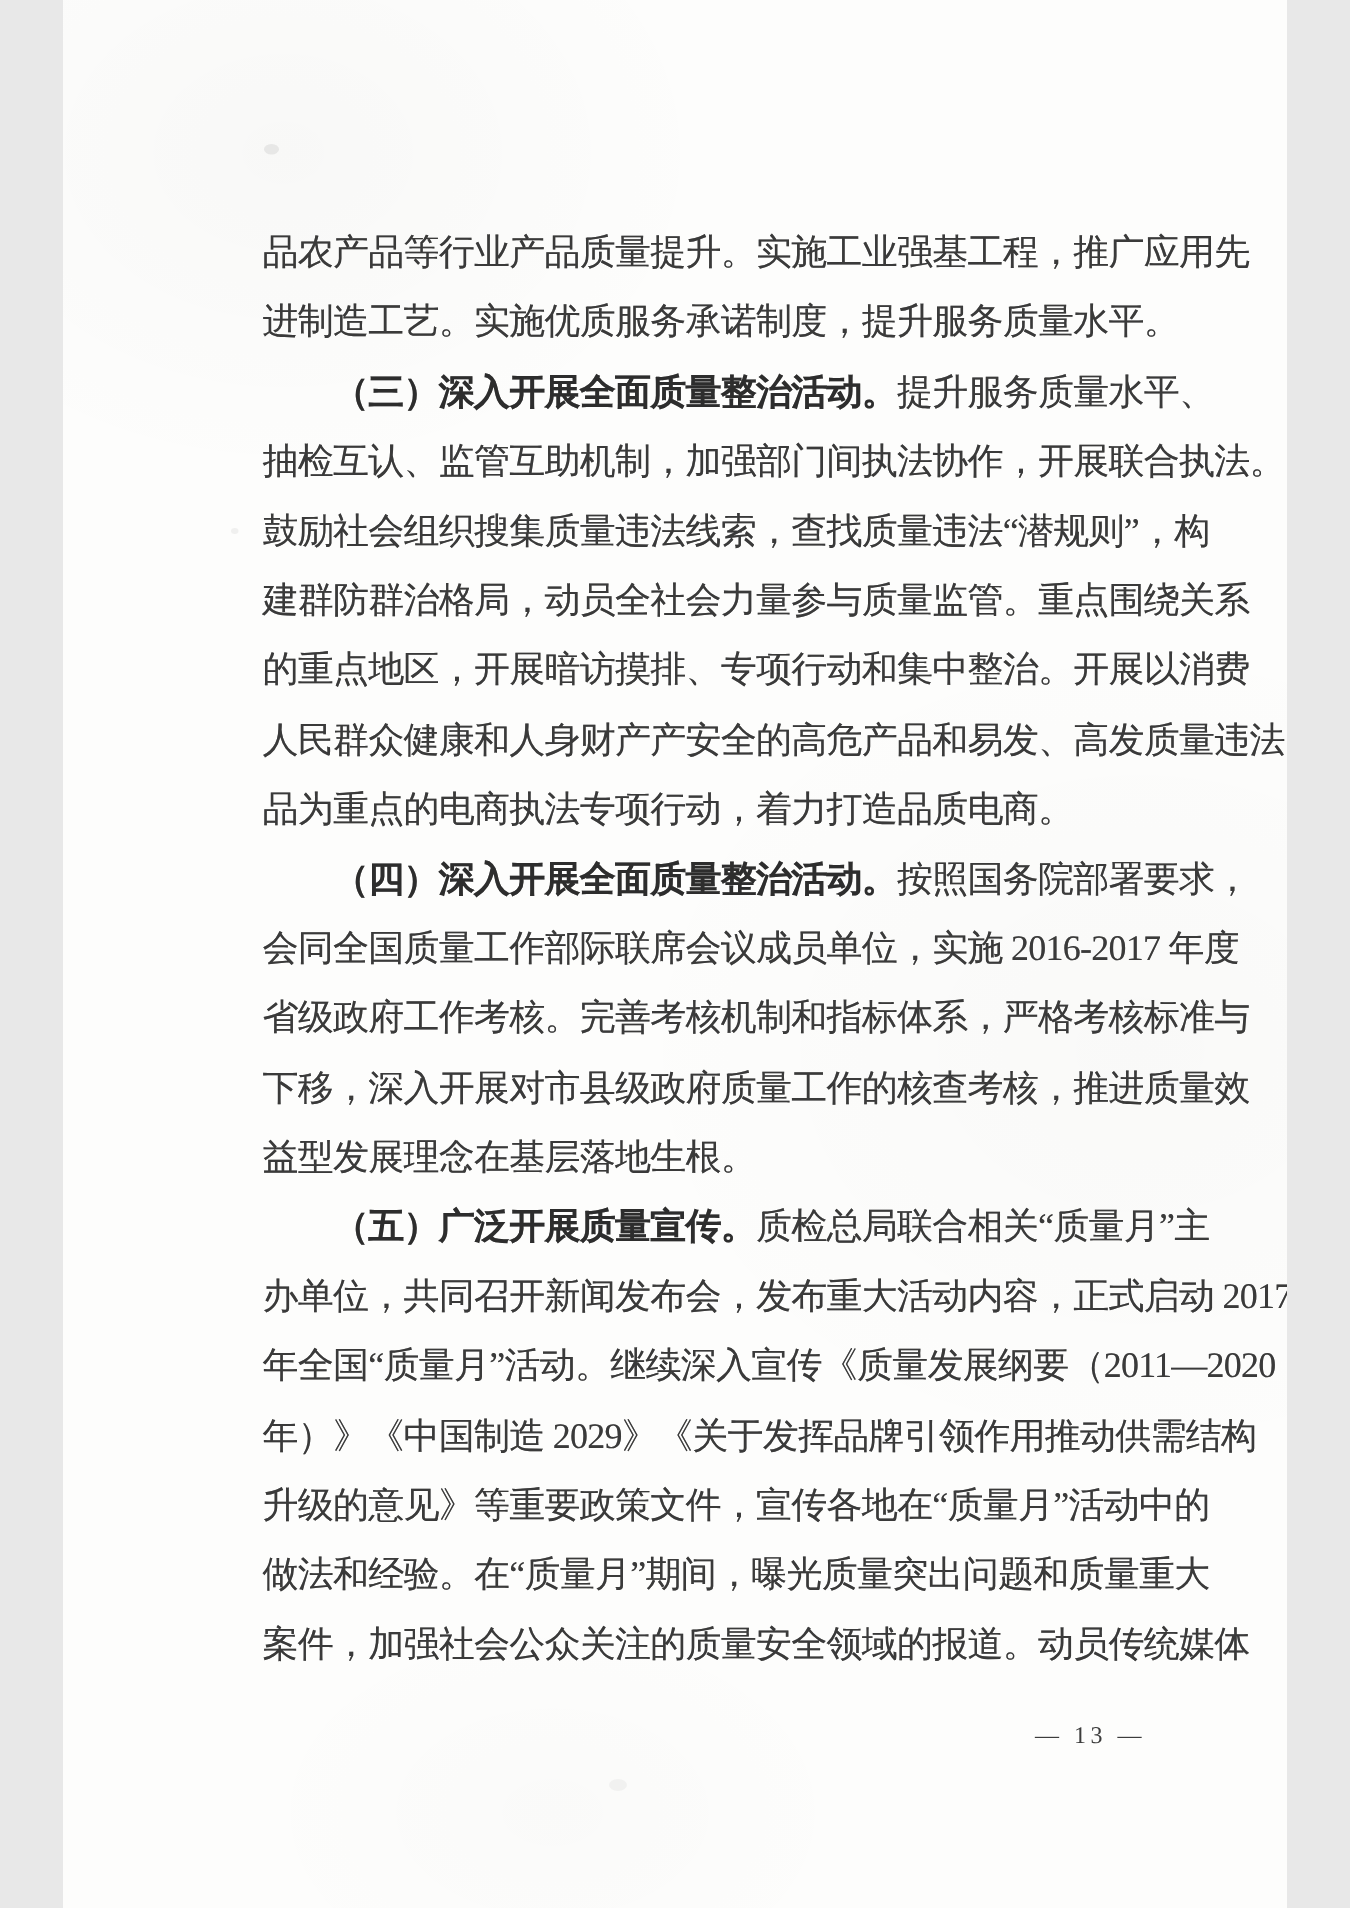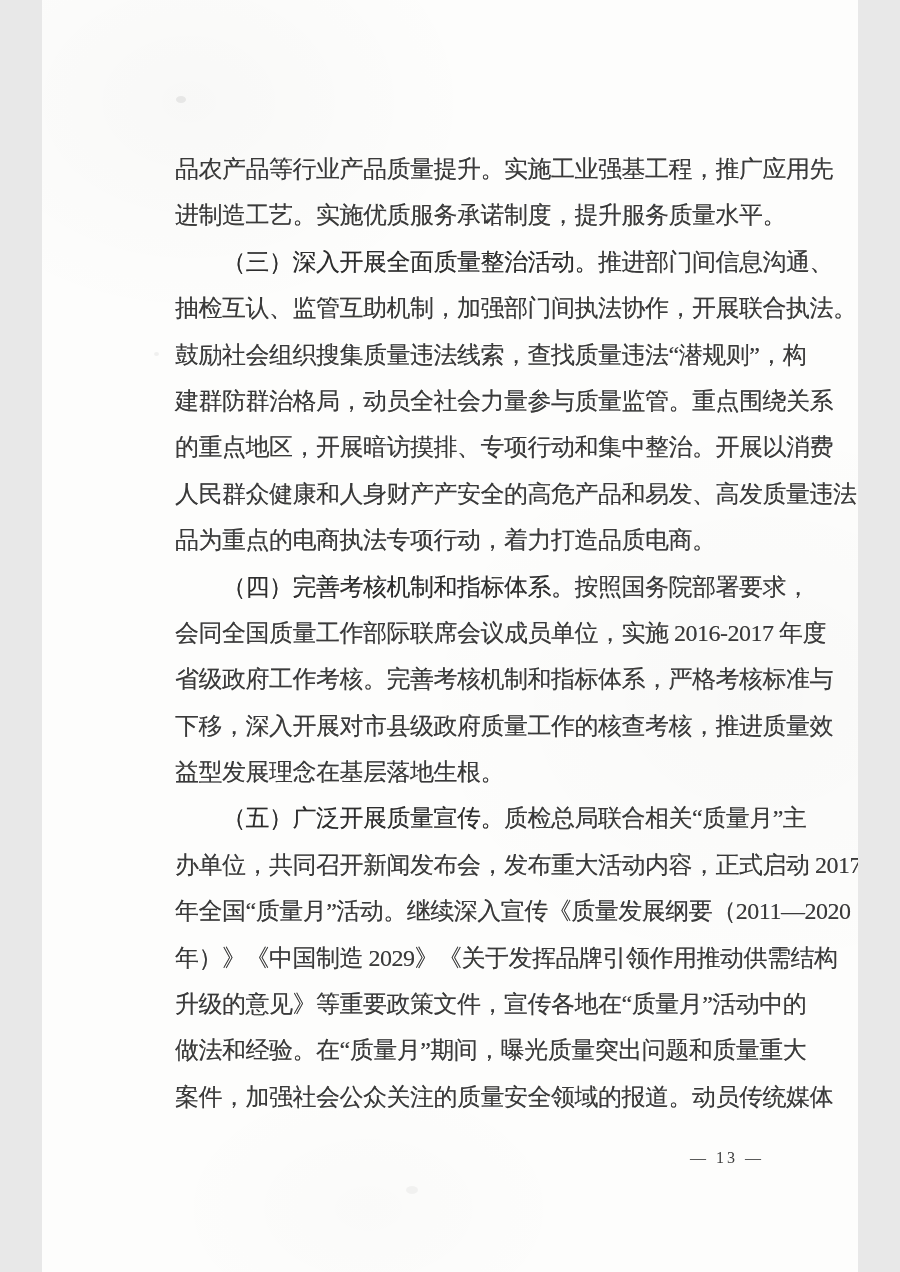--- a/index.html
+++ b/index.html
@@ -28,21 +28,21 @@
     margin: 0;
     height: 46.4px;
     line-height: 46.4px;
     font-size: 24px;
     letter-spacing: -0.5px;
     white-space: nowrap;
     color: #3a3a3a;
     text-shadow: 0 0 0.4px rgba(60,60,60,0.55);
   }
   .line b {
-    font-weight: 400;
+    font-weight: 700;
     color: #2d2d2d;
   }
   .indent { padding-left: 47px; }
   .page-number {
     position: absolute;
     left: 648px;
     top: 1140px;
     height: 36px;
     line-height: 36px;
     font-size: 16px;
@@ -68,28 +68,28 @@
 
   <div class="speck s1"></div>
   <div class="speck s2"></div>
   <div class="speck s3"></div>
   <div class="speck s4"></div>
   <div class="speck s5"></div>
 
   <div class="body-text">
     <p class="line"><span>品农产品等行业产品质量提升。实施工业强基工程，推广应用先</span></p>
     <p class="line"><span>进制造工艺。实施优质服务承诺制度，提升服务质量水平。</span></p>
-    <p class="line indent"><b>（三）深入开展全面质量整治活动。</b><span>推进部门间信息沟通、</span></p>
+    <p class="line indent"><b>（三）深入开展全面质量整治活动。</b><span>提升服务质量水平、</span></p>
     <p class="line"><span>抽检互认、监管互助机制，加强部门间执法协作，开展联合执法。</span></p>
     <p class="line"><span>鼓励社会组织搜集质量违法线索，查找质量违法“潜规则”，构</span></p>
     <p class="line"><span>建群防群治格局，动员全社会力量参与质量监管。重点围绕关系</span></p>
     <p class="line"><span>的重点地区，开展暗访摸排、专项行动和集中整治。开展以消费</span></p>
     <p class="line"><span>人民群众健康和人身财产产安全的高危产品和易发、高发质量违法</span></p>
     <p class="line"><span>品为重点的电商执法专项行动，着力打造品质电商。</span></p>
-    <p class="line indent"><b>（四）完善考核机制和指标体系。</b><span>按照国务院部署要求，</span></p>
+    <p class="line indent"><b>（四）深入开展全面质量整治活动。</b><span>按照国务院部署要求，</span></p>
     <p class="line"><span>会同全国质量工作部际联席会议成员单位，实施 2016-2017 年度</span></p>
     <p class="line"><span>省级政府工作考核。完善考核机制和指标体系，严格考核标准与</span></p>
     <p class="line"><span>下移，深入开展对市县级政府质量工作的核查考核，推进质量效</span></p>
     <p class="line"><span>益型发展理念在基层落地生根。</span></p>
     <p class="line indent"><b>（五）广泛开展质量宣传。</b><span>质检总局联合相关“质量月”主</span></p>
     <p class="line"><span>办单位，共同召开新闻发布会，发布重大活动内容，正式启动 2017</span></p>
     <p class="line"><span>年全国“质量月”活动。继续深入宣传《质量发展纲要（2011—2020</span></p>
     <p class="line"><span>年）》《中国制造 2029》《关于发挥品牌引领作用推动供需结构</span></p>
     <p class="line"><span>升级的意见》等重要政策文件，宣传各地在“质量月”活动中的</span></p>
     <p class="line"><span>做法和经验。在“质量月”期间，曝光质量突出问题和质量重大</span></p>

